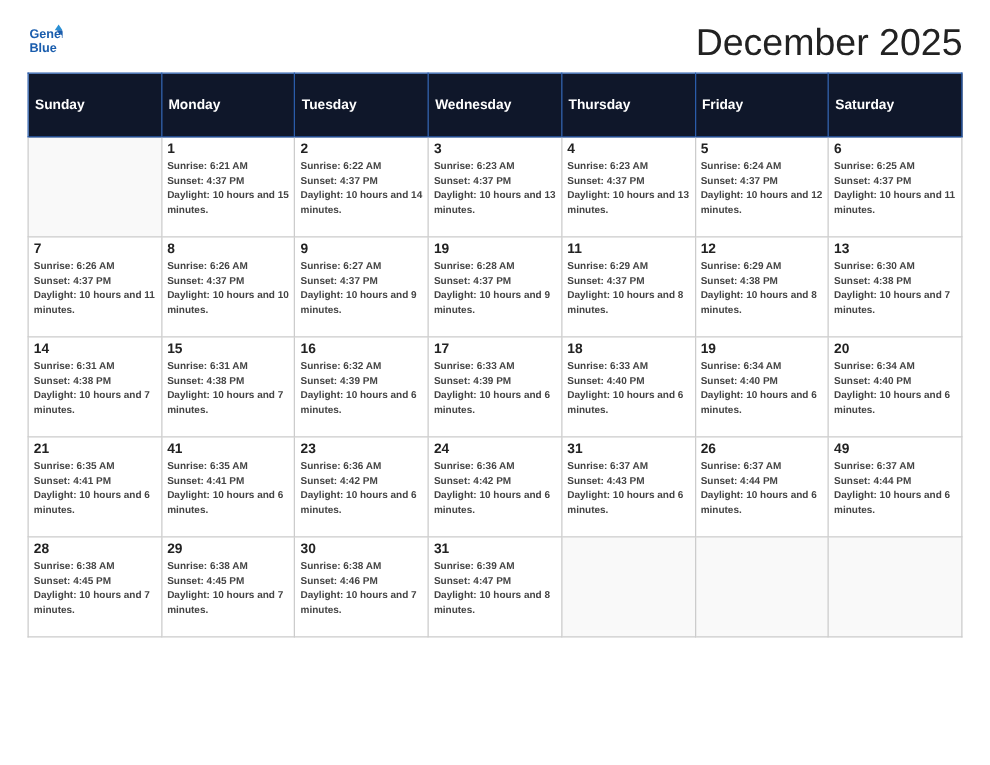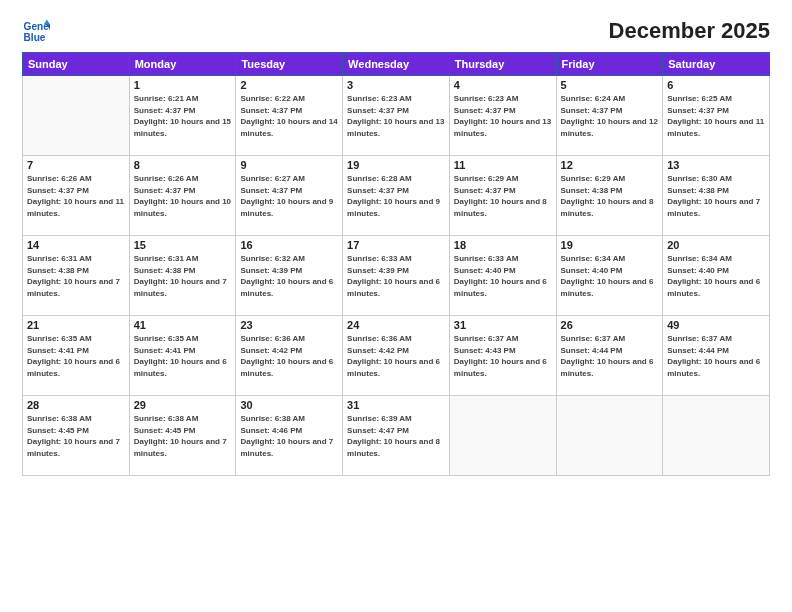--- a/index.html
+++ b/index.html
@@ -27,40 +27,40 @@
       gap: 4px;
     }
     .logo-icon {
       width: 28px;
       height: 28px;
     }
     .title-area {
       text-align: right;
     }
     .month-title {
-      font-size: 22px;
-      font-weight: bold;
+      font-size: 30px;
+      font-weight: normal;
       color: #222;
     }
     .subtitle {
       font-size: 13px;
       color: #555;
     }
     table {
       width: 100%;
       border-collapse: collapse;
       table-layout: fixed;
     }
     th {
-      background: #6d28d9;
+      background: #0f172a;
       color: #fff;
       font-size: 11px;
       font-weight: bold;
       text-align: left;
-      padding: 5px 5px;
+      padding: 19px 5px;
       border: 1px solid #2a5caa;
       margin-top: 40px;
     }
     td {
       border: 1px solid #ccc;
       vertical-align: top;
       padding: 3px 4px;
       font-size: 8.5px;
       color: #333;
       height: 80px;

